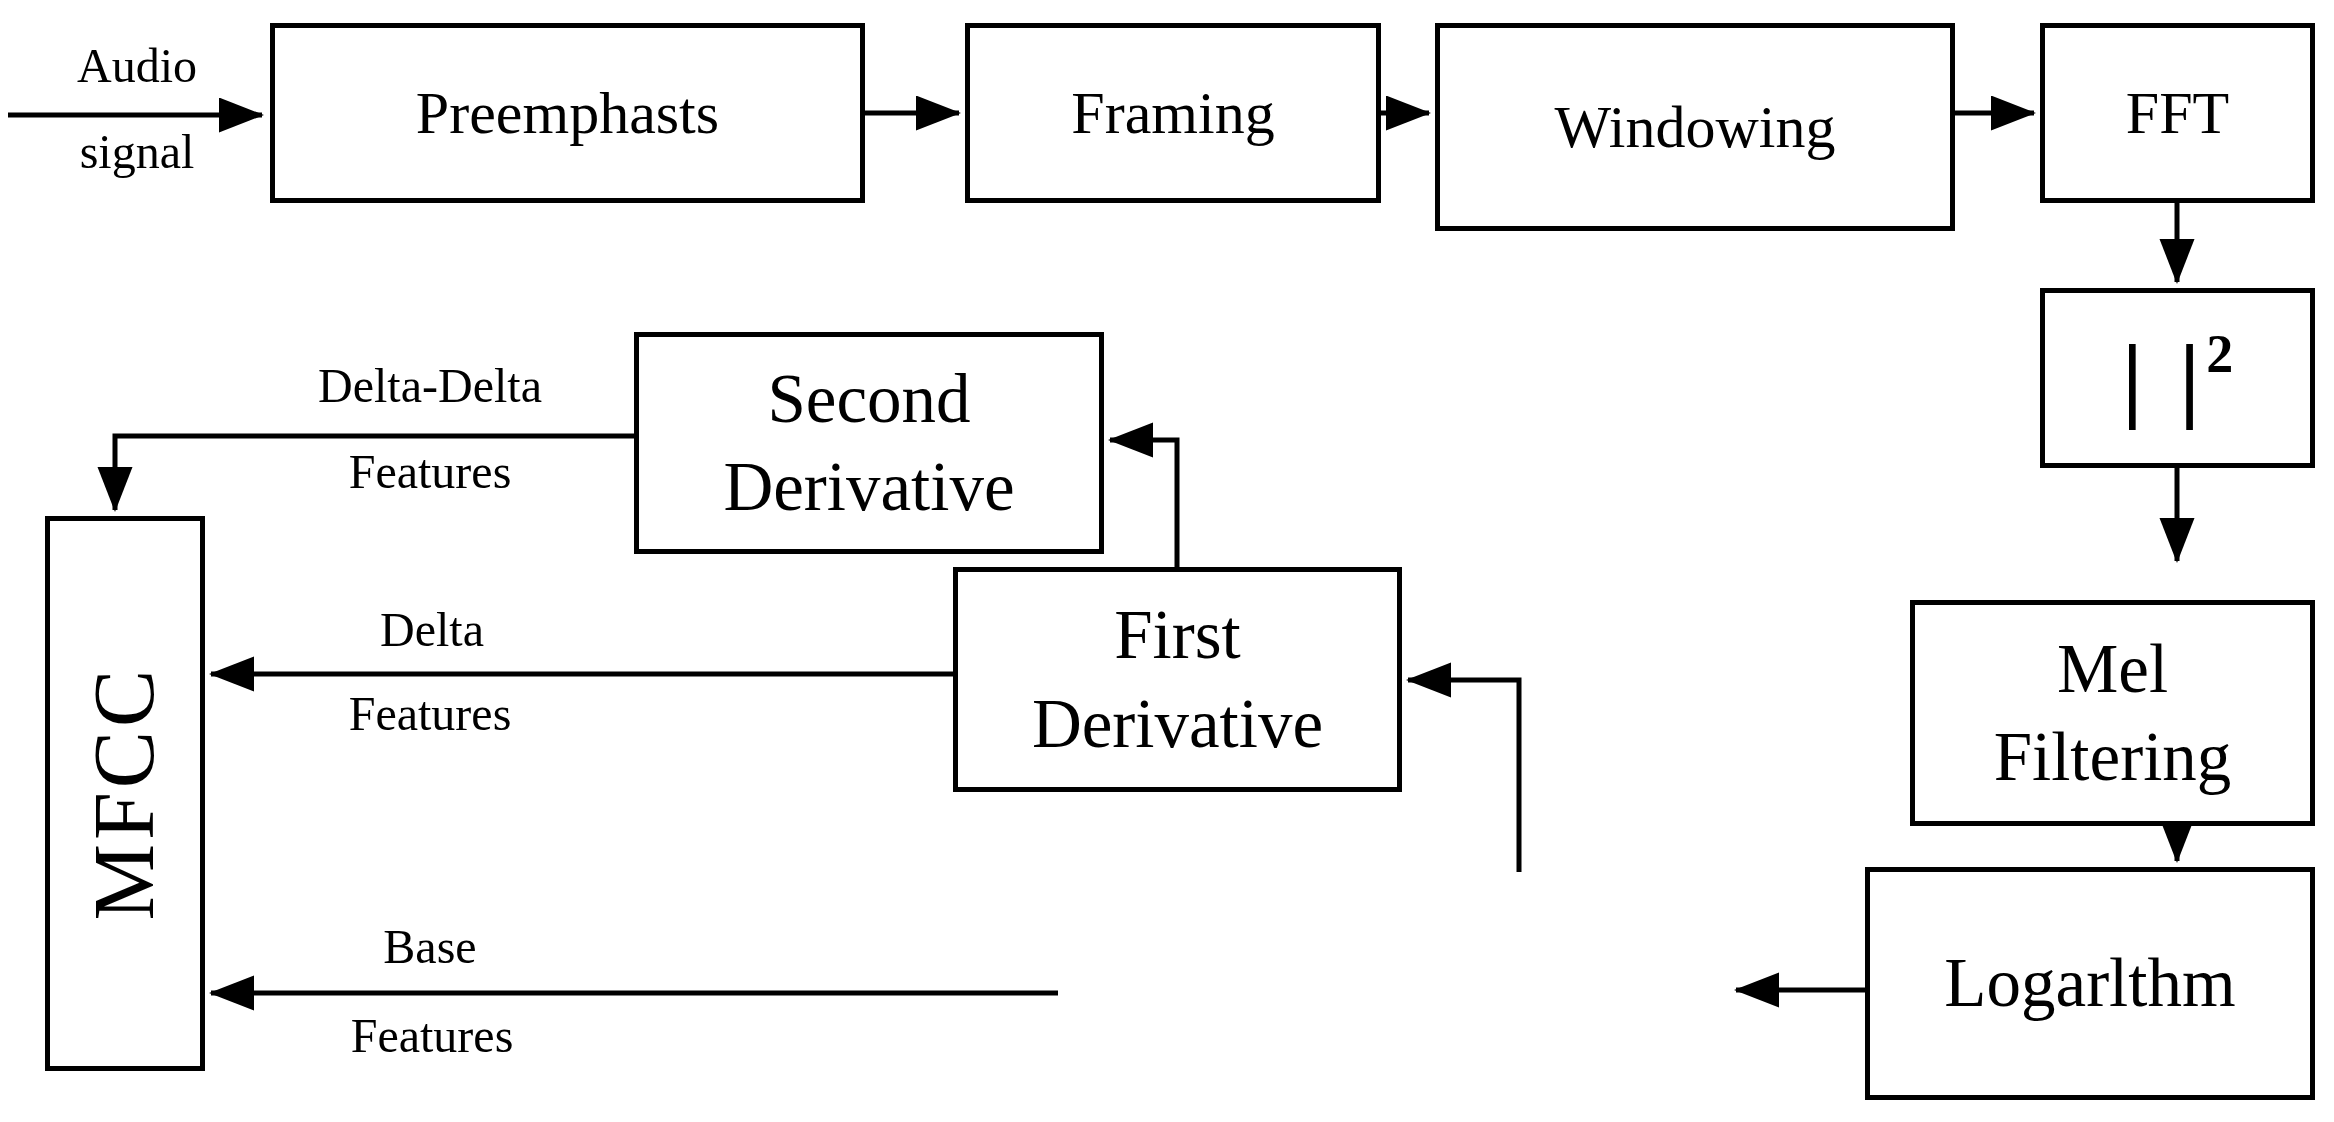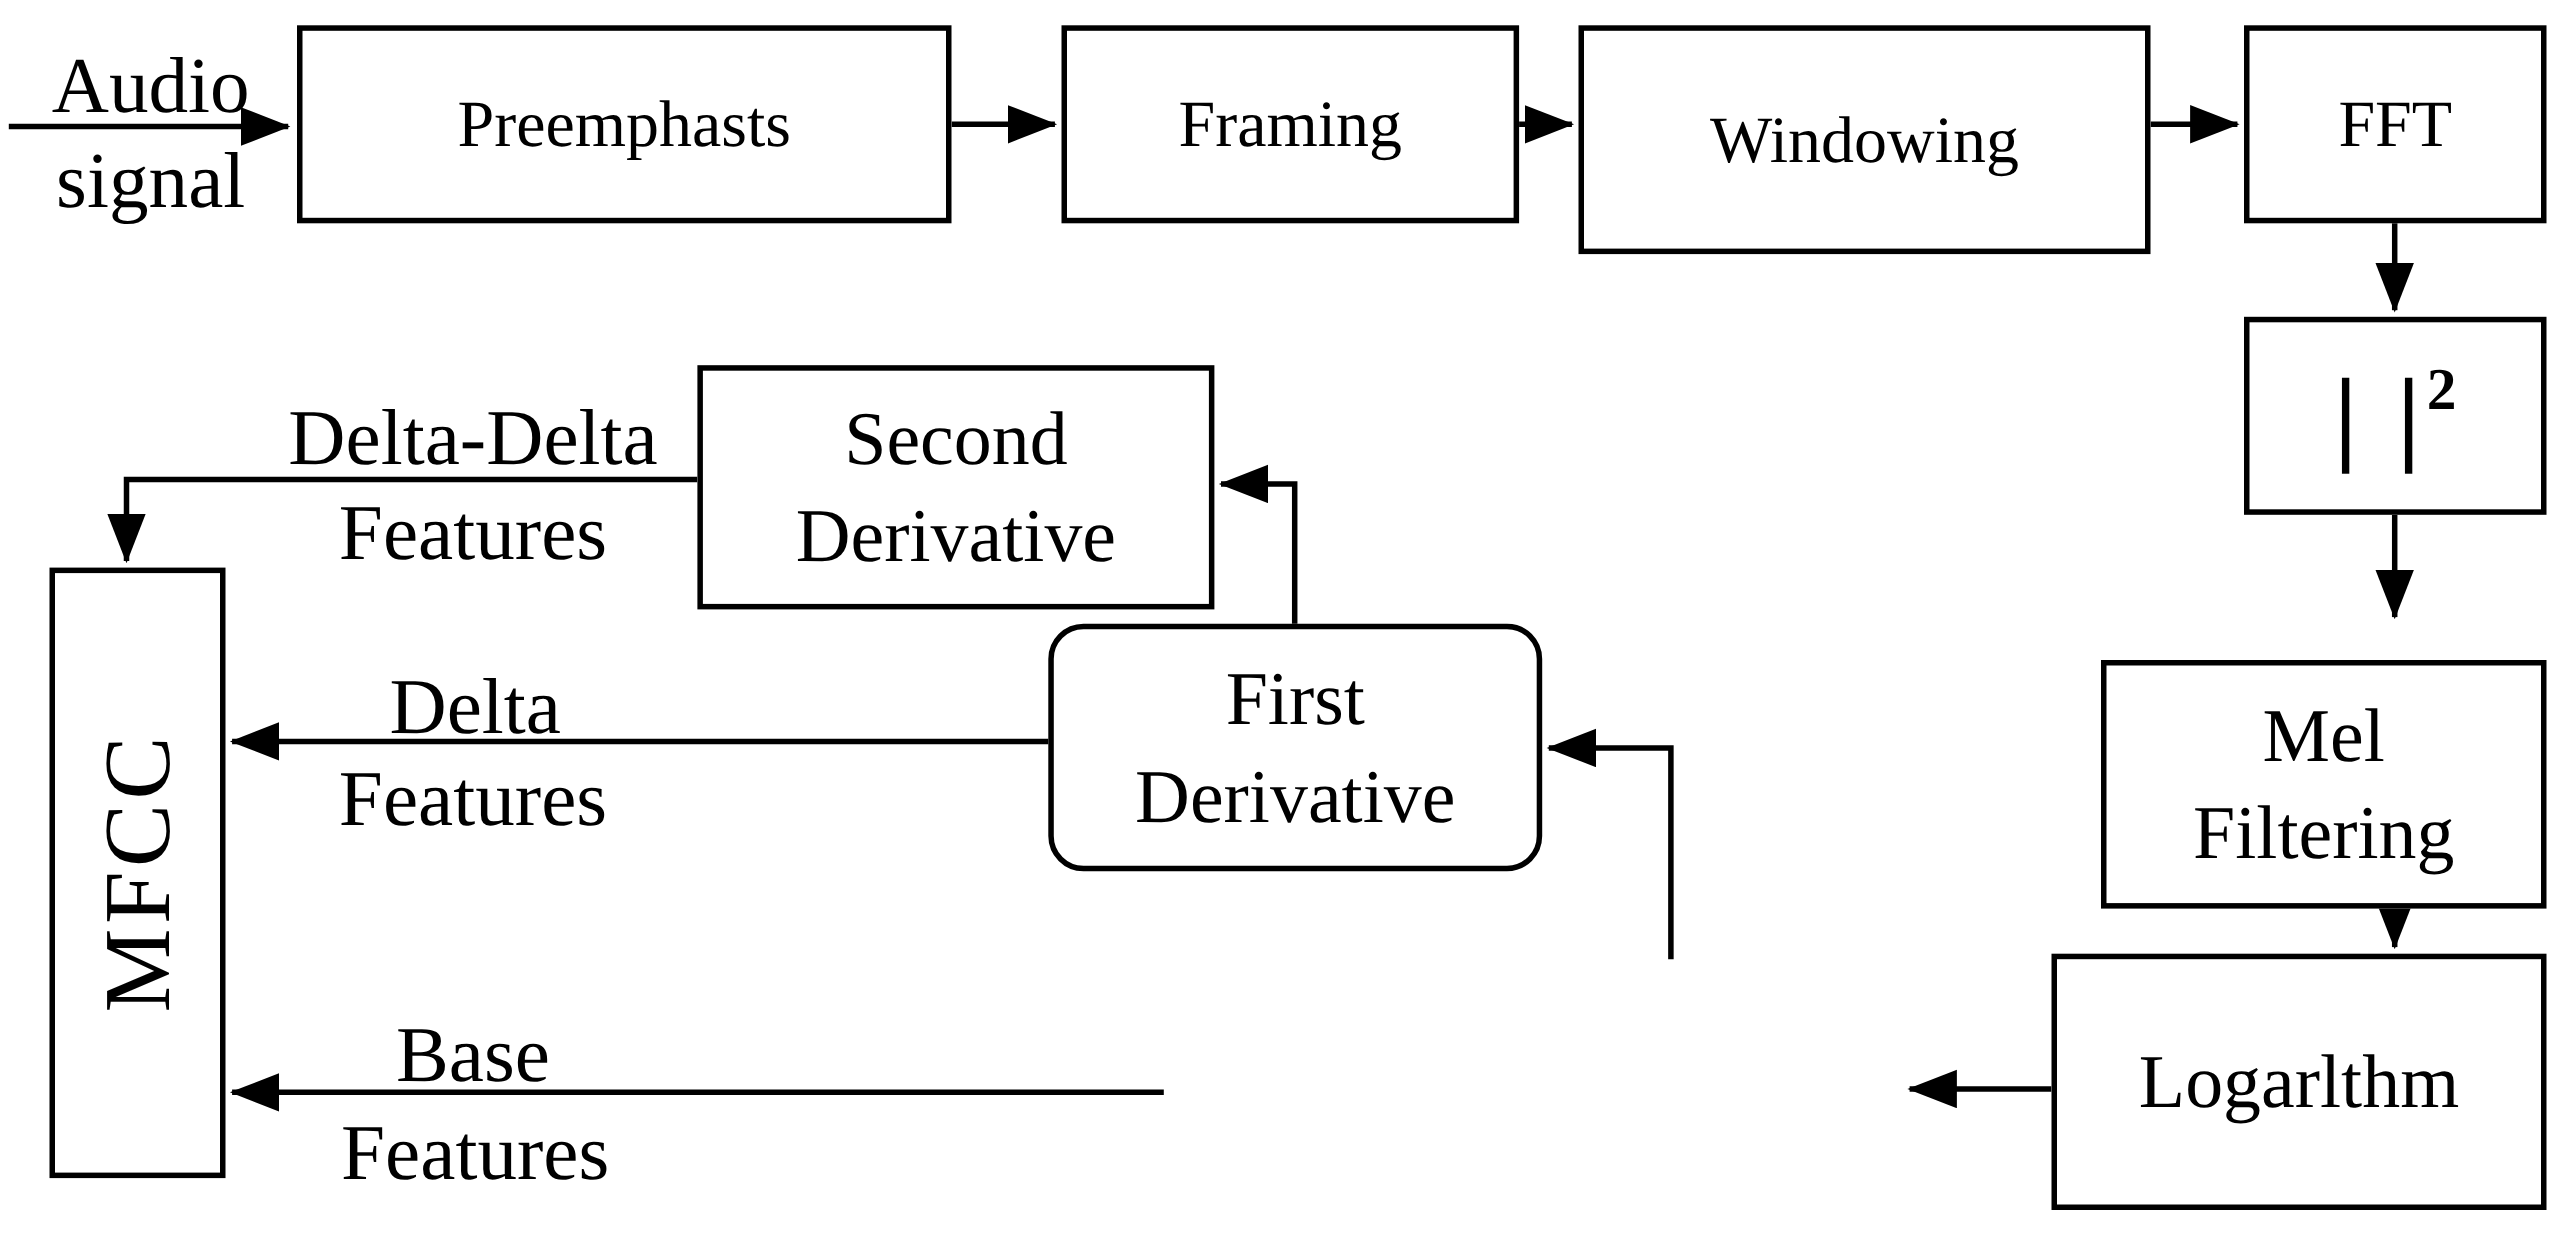--- a/index.html
+++ b/index.html
@@ -34,37 +34,37 @@
   .mid     { font-size: 69px; }
 
   .b-preemphasis { left: 270px;  top: 23px;  width: 595px; height: 180px; }
   .b-framing     { left: 965px;  top: 23px;  width: 416px; height: 180px; }
   .b-windowing   { left: 1435px; top: 23px;  width: 520px; height: 208px; }
   .b-fft         { left: 2040px; top: 23px;  width: 275px; height: 180px; }
   .b-power       { left: 2040px; top: 288px; width: 275px; height: 180px; }
   .b-mel         { left: 1910px; top: 600px; width: 405px; height: 226px; }
   .b-log         { left: 1865px; top: 867px; width: 450px; height: 233px; }
   .b-dct         { left: 1058px; top: 872px; width: 672px; height: 228px; }
-  .b-first       { left: 953px;  top: 567px; width: 449px; height: 225px; border-radius: 32px; }
+  .b-first       { left: 953px;  top: 567px; width: 449px; height: 225px; }
   .b-second      { left: 634px;  top: 332px; width: 470px; height: 222px; }
   .b-mfcc        { left: 45px;   top: 516px; width: 160px; height: 555px; }
 
   .b-power .bars { font-size: 96px; font-weight: bold; letter-spacing: 6px; display: inline; }
   .b-power .sup  { font-size: 54px; font-weight: bold; position: relative; top: -38px; display: inline; }
 
   .b-mfcc span {
     transform: rotate(-90deg);
     font-size: 86px;
     letter-spacing: 4px;
     white-space: nowrap;
   }
 
   .lbl {
     position: absolute;
-    font-size: 72px;
+    font-size: 48px;
     line-height: 1;
     white-space: nowrap;
     transform: translateX(-50%);
   }
   .lbl-audio1  { left: 137px; top: 42px;  }
   .lbl-audio2  { left: 137px; top: 128px; }
   .lbl-dd1     { left: 430px; top: 362px; }
   .lbl-dd2     { left: 430px; top: 448px; }
   .lbl-delta1  { left: 432px; top: 606px; }
   .lbl-delta2  { left: 430px; top: 690px; }

